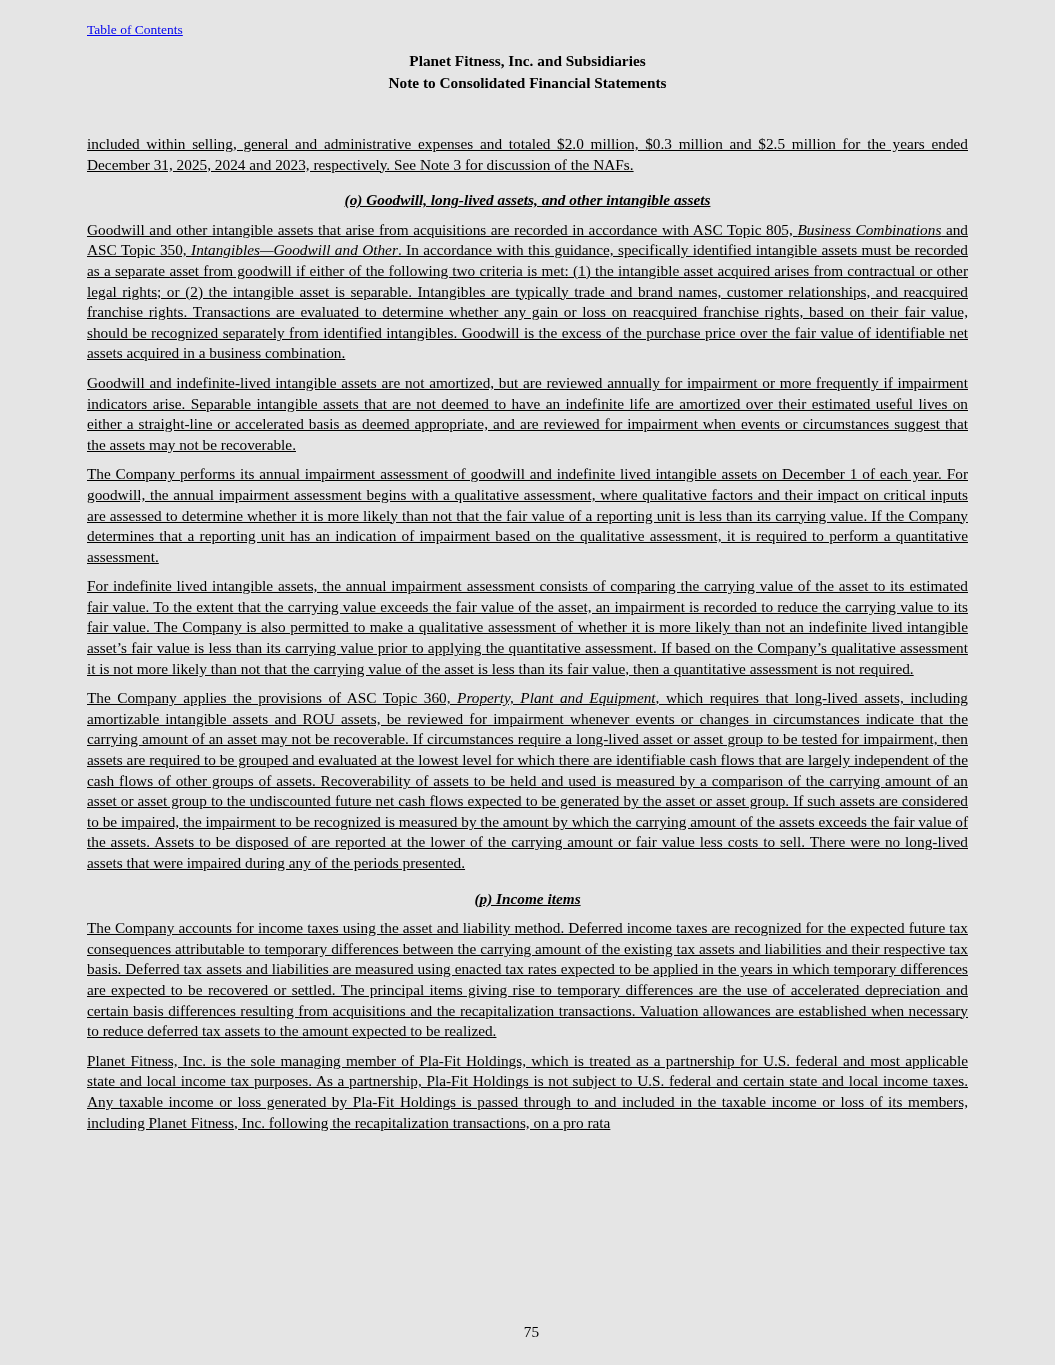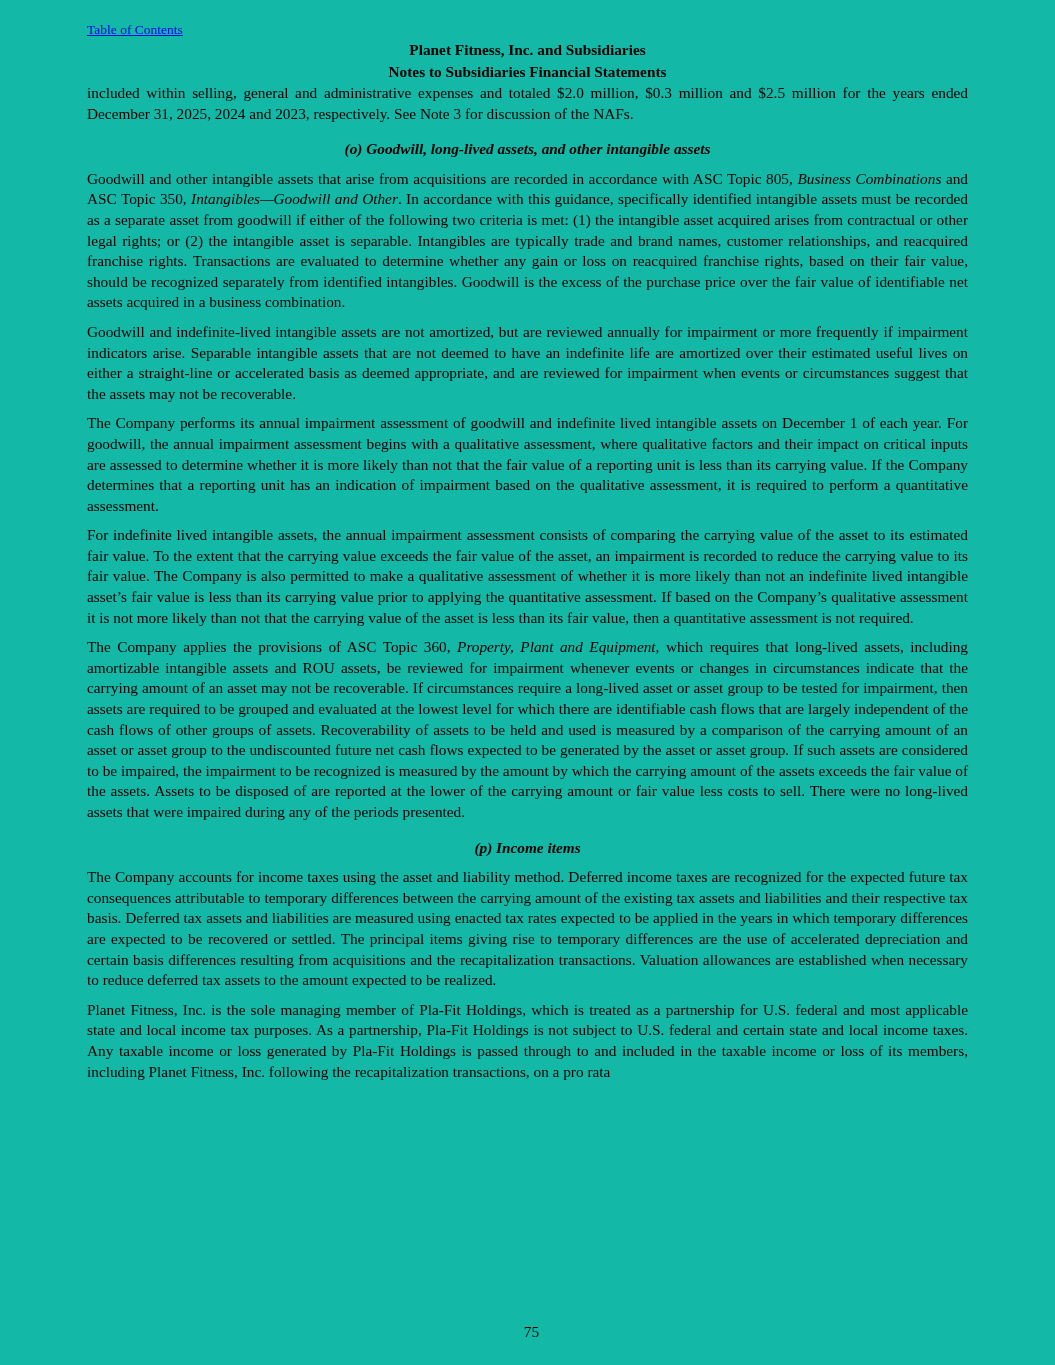--- a/index.html
+++ b/index.html
@@ -5,44 +5,46 @@
   html, body {
     margin: 0;
     padding: 0;
     background: #ffffff;
   }
   .page {
     position: relative;
     width: 1055px;
     height: 1365px;
     margin: 0 auto;
-    background: #14b8a6;
+    background: #e5e5e5;
     font-family: "Liberation Serif", serif;
     font-size: 15.3px;
     color: #000000;
     padding: 20px 87px 0 87px;
     box-sizing: border-box;
     overflow: hidden;
   }
   .toc-link {
     display: inline-block;
     font-size: 13.5px;
     line-height: 16px;
     color: #0000ee;
     text-decoration: underline;
     cursor: pointer;
   }
   .doc-title {
     text-align: center;
     font-weight: bold;
     font-size: 15.3px;
     line-height: 22px;
-    margin-top: 1px;
+    margin-top: 12px;
   }
   .body-text {
+    margin-top: 40px;
+    text-decoration: underline;
   }
   .para {
     margin: 0 0 9px 0;
     text-align: justify;
     line-height: 20.6px;
   }
   .section-heading {
     margin: 15px 0 9px 0;
     font-weight: bold;
     font-style: italic;
@@ -63,21 +65,21 @@
 </style>
 </head>
 <body>
 
 <div class="page">
 
   <a href="#" class="toc-link">Table of Contents</a>
 
   <div class="doc-title">
     <div>Planet Fitness, Inc. and Subsidiaries</div>
-    <div>Notes to Subsidiaries Financial Statements</div>
+    <div>Note to Consolidated Financial Statements</div>
   </div>
 
   <div class="body-text">
 
     <p class="para">included within selling, general and administrative expenses and totaled $2.0 million, $0.3 million and $2.5 million for the years ended December 31, 2025, 2024 and 2023, respectively. See Note 3 for discussion of the NAFs.</p>
 
     <p class="section-heading">(o) Goodwill, long-lived assets, and other intangible assets</p>
 
     <p class="para"><span>Goodwill and other intangible assets that arise from acquisitions are recorded in accordance with ASC Topic 805, </span><em>Business Combinations</em><span> and ASC Topic 350, </span><em>Intangibles—Goodwill and Other</em><span>. In accordance with this guidance, specifically identified intangible assets must be recorded as a separate asset from goodwill if either of the following two criteria is met: (1) the intangible asset acquired arises from contractual or other legal rights; or (2) the intangible asset is separable. Intangibles are typically trade and brand names, customer relationships, and reacquired franchise rights. Transactions are evaluated to determine whether any gain or loss on reacquired franchise rights, based on their fair value, should be recognized separately from identified intangibles. Goodwill is the excess of the purchase price over the fair value of identifiable net assets acquired in a business combination.</span></p>
 

